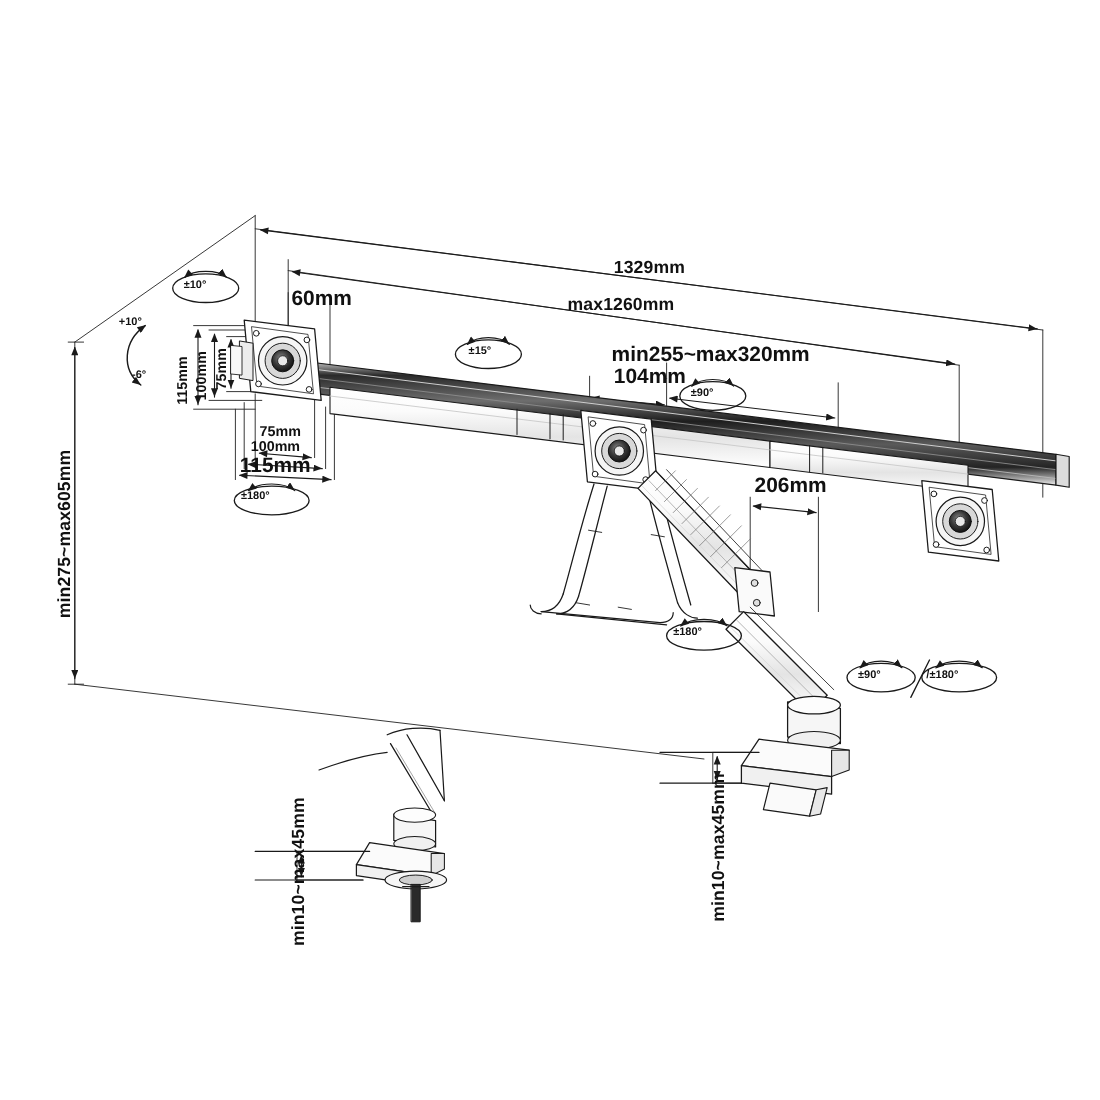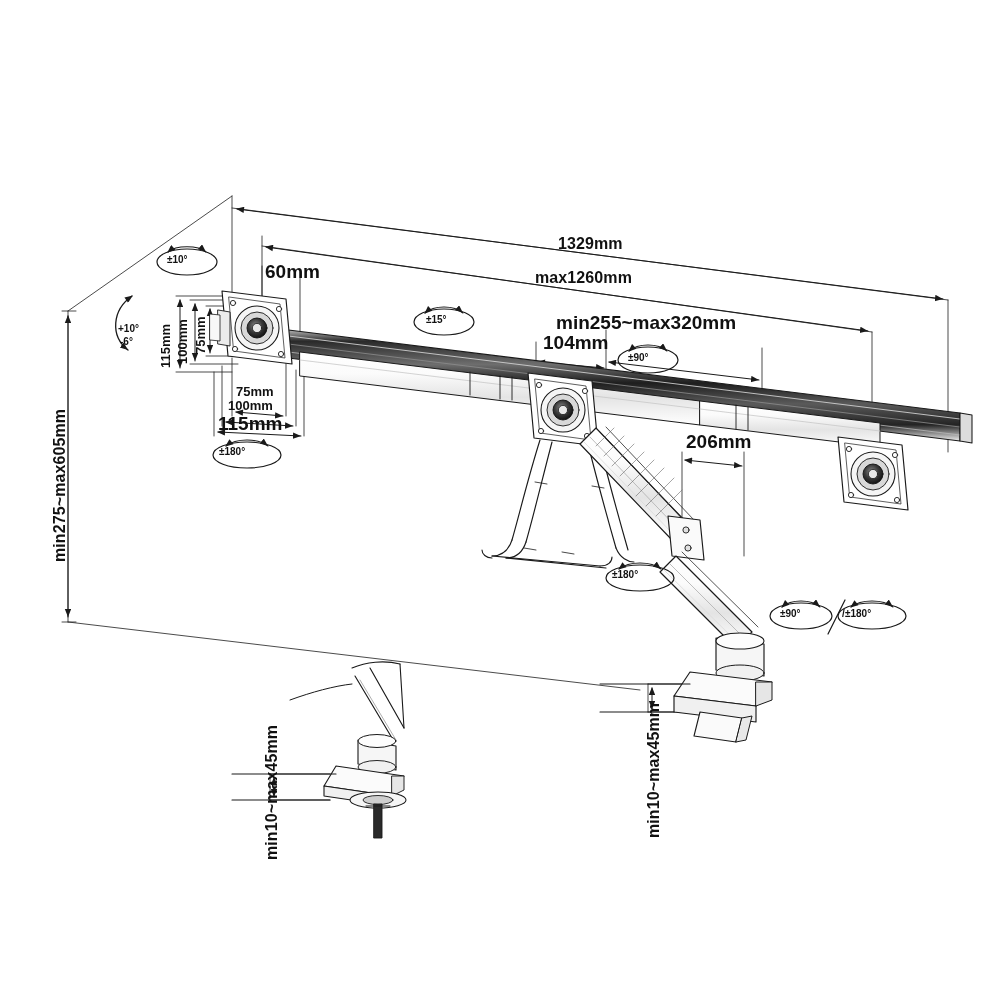--- a/index.html
+++ b/index.html
@@ -318,46 +318,46 @@
         <path d="M851,607 C861,599 883,599 893,607" stroke-width="1.1" marker-start="url(#arrE)" marker-end="url(#arrS)"></path>
 
         <path d="M845,600 L828,634" stroke-width="1.2"></path>
       </g>
 
     </g>
   </svg>
 
   <div class="lbl dim" style="left:558px;top:236px;">1329mm</div>
 
-  <div class="lbl dim" style="left:535px;top:270px;">max1260mm</div>
+  <div class="lbl dim" style="left:516px;top:270px;">max1260mm</div>
 
   <div class="lbl dim-sm" style="left:265px;top:262px;">60mm</div>
 
   <div class="lbl dim-sm" style="left:521px;top:313px;margin-left:35px;">min255~max320mm</div>
 
-  <div class="lbl dim-sm" style="left:543px;top:333px;">104mm</div>
+  <div class="lbl dim-sm" style="left:558px;top:333px;">104mm</div>
 
   <div class="lbl dim-sm" style="left:686px;top:432px;">206mm</div>
 
   <div class="lbl dim-xs rot90" style="left:159px;top:368px;">115mm</div>
   <div class="lbl dim-xs rot90" style="left:176px;top:364px;">100mm</div>
   <div class="lbl dim-xs rot90" style="left:194px;top:354px;">75mm</div>
 
   <div class="lbl dim-xs" style="left:236px;top:385px;">75mm</div>
   <div class="lbl dim-xs" style="left:228px;top:399px;">100mm</div>
   <div class="lbl dim-sm" style="left:218px;top:414px;">115mm</div>
 
   <div class="lbl dim rot90" style="left:52px;top:562px;">min275~max605mm</div>
 
   <div class="lbl dim rot90" style="left:646px;top:838px;">min10~max45mm</div>
   <div class="lbl dim rot90" style="left:264px;top:860px;">min10~max45mm</div>
 
   <div class="lbl ang" style="left:167px;top:255px;">±10°</div>
 
-  <div class="lbl ang" style="left:118px;top:288px;margin-top:36px;">+10°</div>
+  <div class="lbl ang" style="left:108px;top:288px;">+10°</div>
   <div class="lbl ang" style="left:120px;top:337px;">-6°</div>
 
   <div class="lbl ang" style="left:219px;top:447px;">±180°</div>
 
   <div class="lbl ang" style="left:426px;top:315px;text-align:right;">±15°</div>
 
   <div class="lbl ang" style="left:628px;top:353px;">±90°</div>
 
   <div class="lbl ang" style="left:612px;top:570px;">±180°</div>
 

